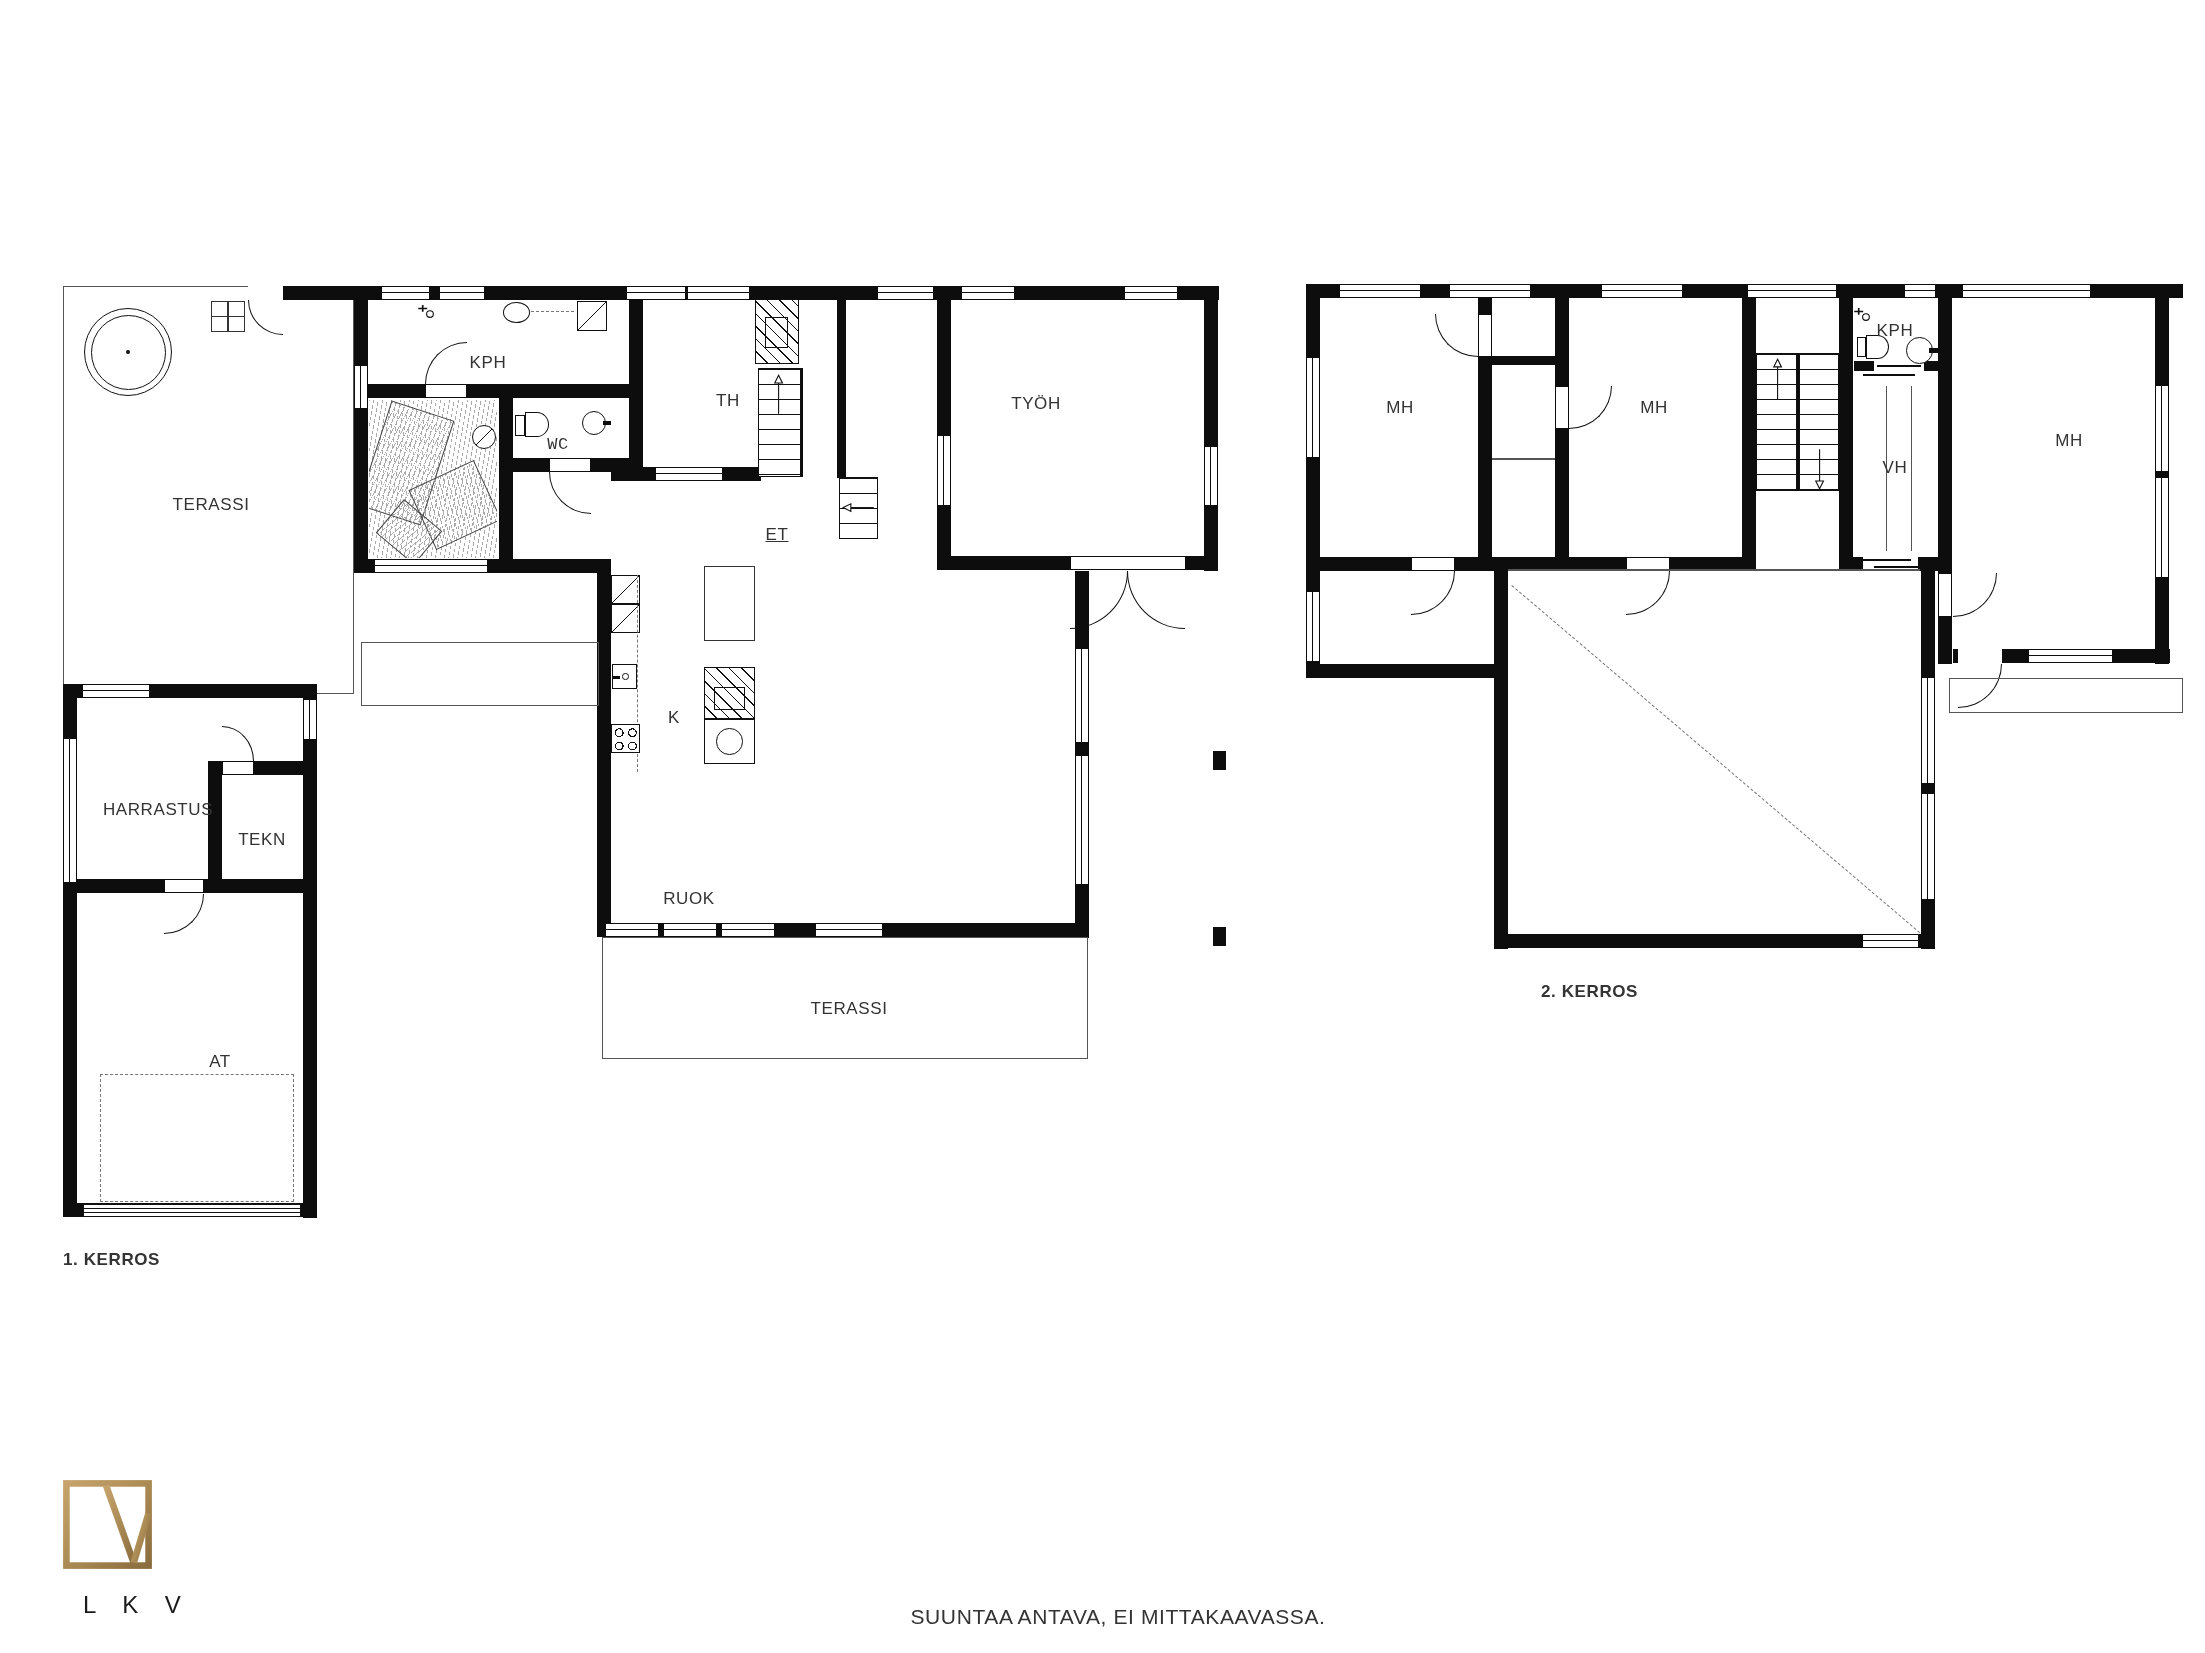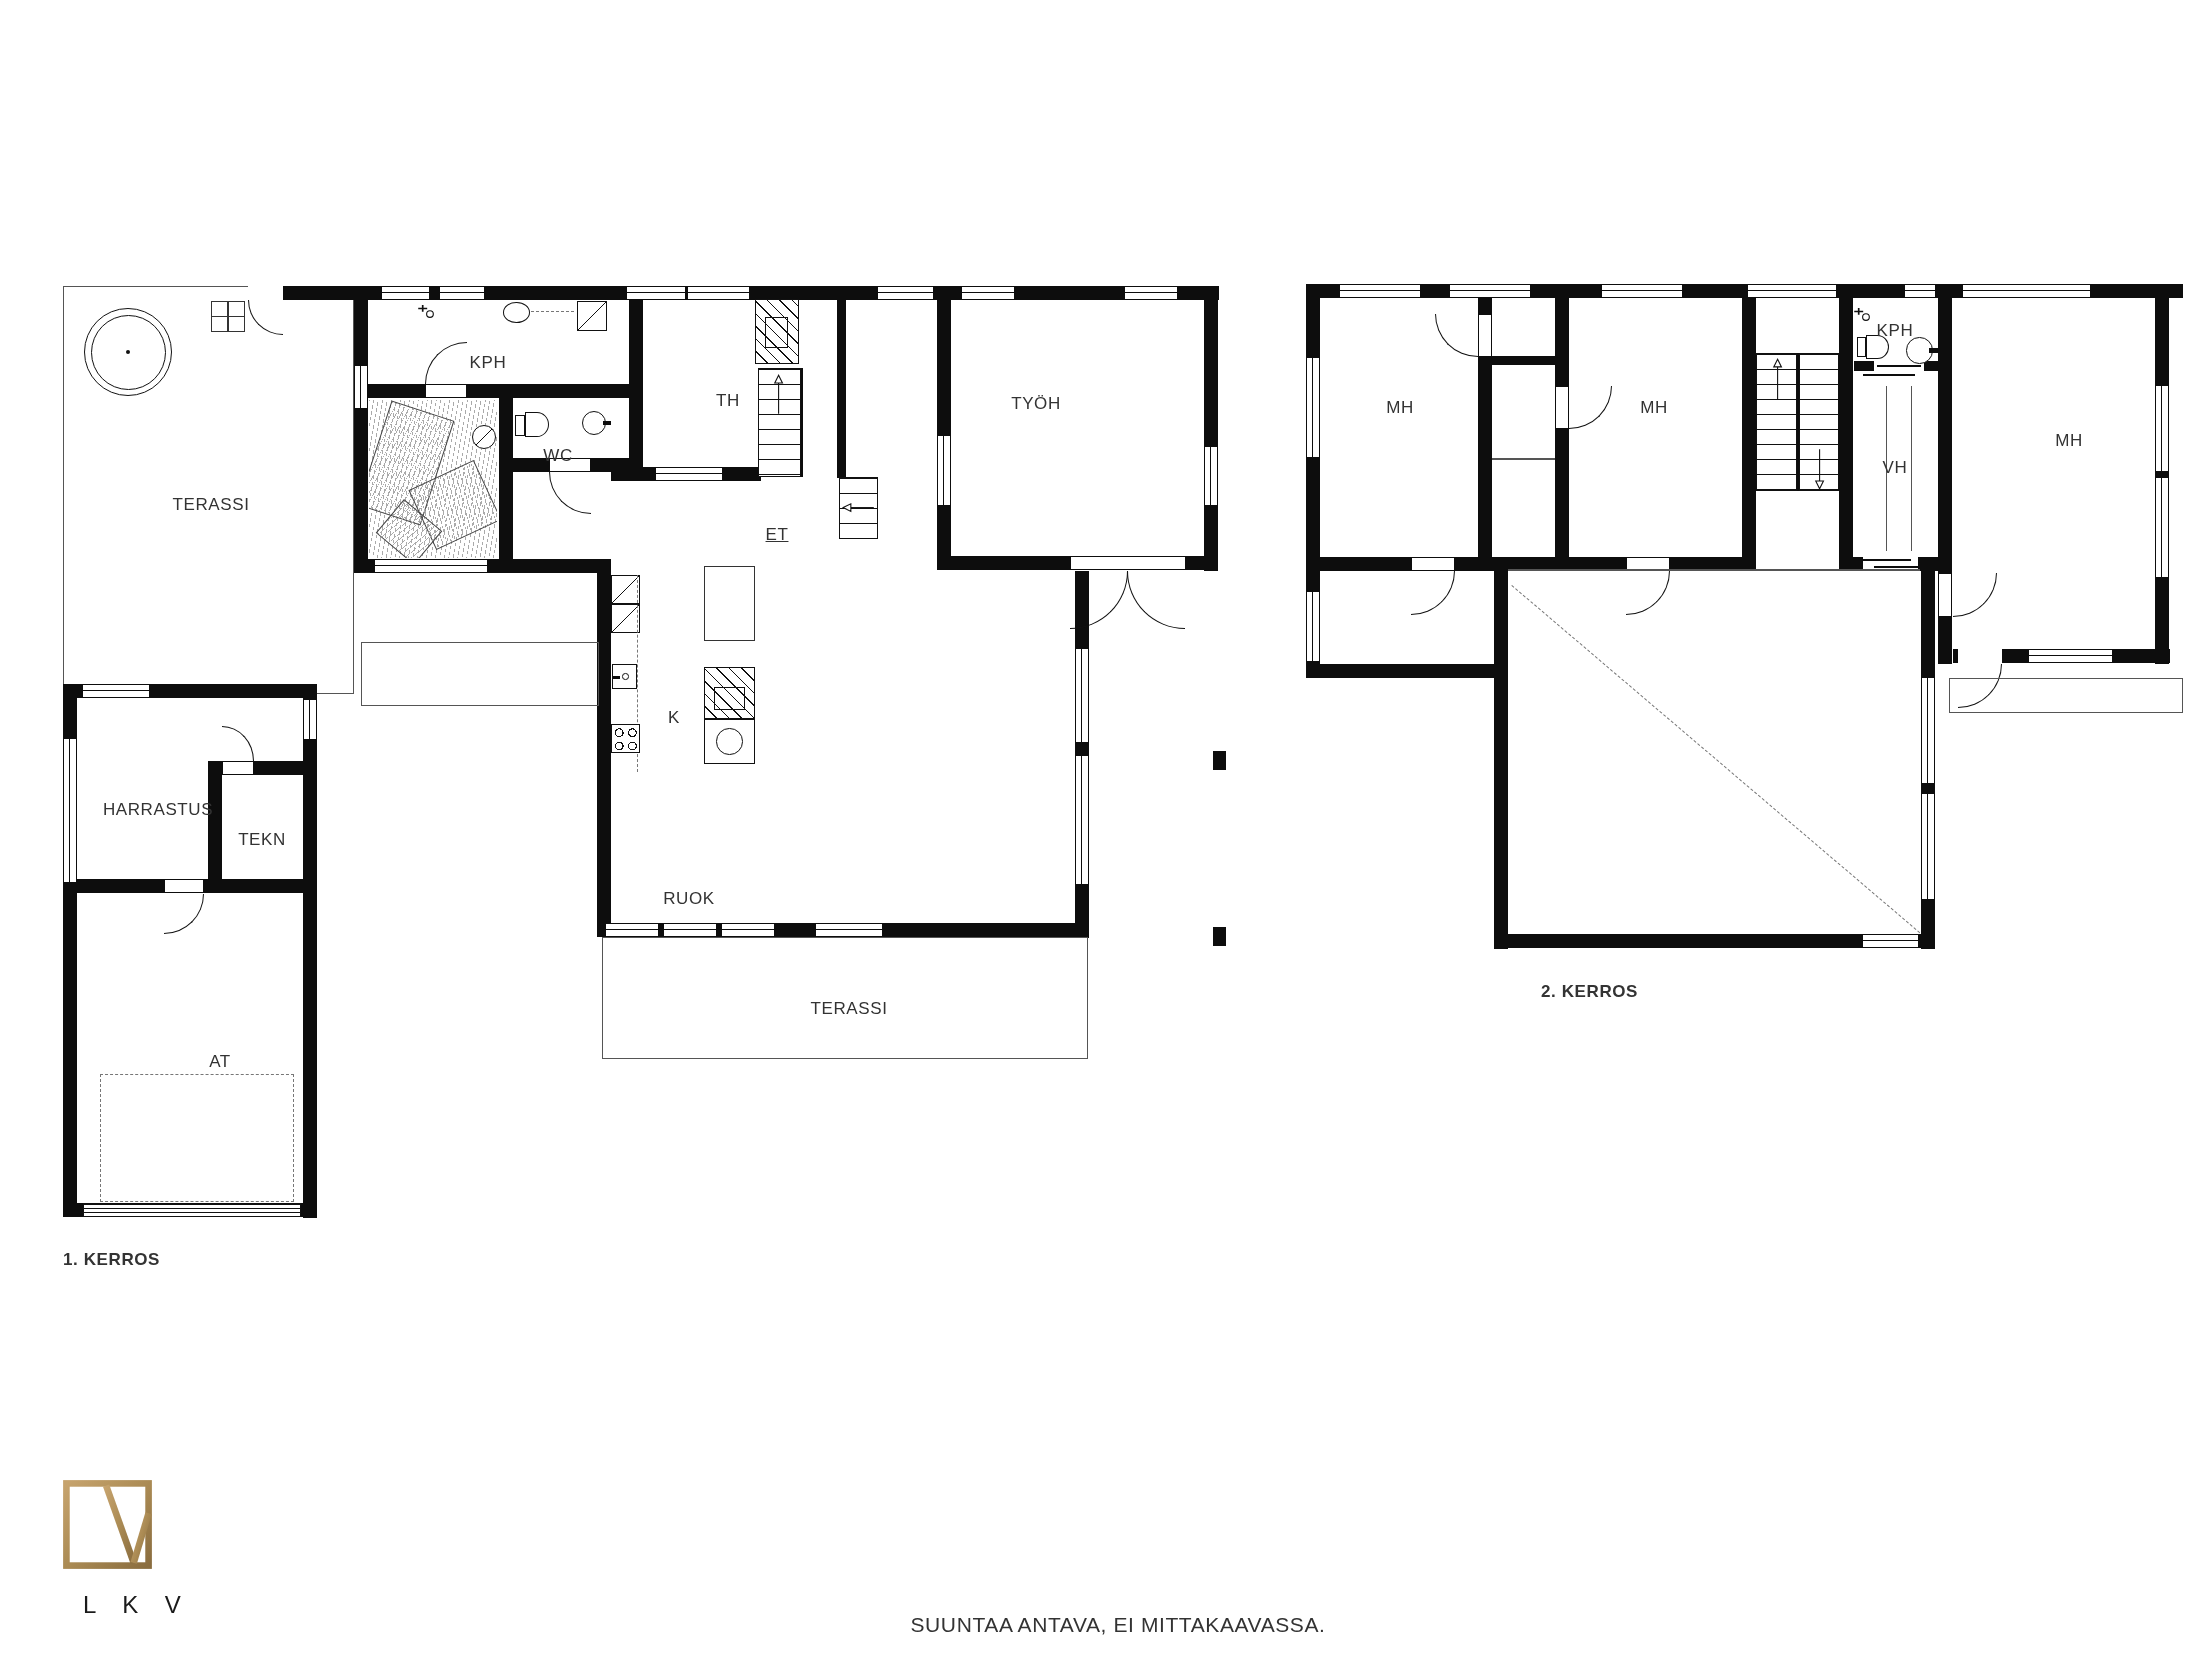--- a/index.html
+++ b/index.html
@@ -178,21 +178,21 @@
   <div class="wv" style="left:63px;top:739px;width:14.3px;height:143px;"></div>
   <div class="wv" style="left:303px;top:700px;width:14.3px;height:39px;"></div>
   <div class="dg" style="left:222px;top:761px;width:32px;height:14.3px;"></div>
   <div class="a atr" style="left:222px;top:726px;width:32px;height:35px;"></div>
   <div class="dg" style="left:164px;top:879px;width:40px;height:14.3px;"></div>
   <div class="a abr" style="left:164px;top:894px;width:40px;height:40px;"></div>
   <div class="gd" style="left:83px;top:1203px;width:218px;height:14.3px;"></div>
   <div class="dash" style="left:100px;top:1074px;width:194px;height:128px;"></div>
 
   <div class="lb" style="left:488px;top:363px;">KPH</div>
-  <div class="lb" style="left:558px;top:456px;">WC</div>
+  <div class="lb" style="left:558px;top:444px;font-family:Liberation Mono, monospace;">WC</div>
   <div class="lb" style="left:728px;top:401px;">TH</div>
   <div class="lb" style="left:1036px;top:404px;">TYÖH</div>
   <div class="lb" style="left:777px;top:535px;text-decoration:underline;">ET</div>
   <div class="lb" style="left:674px;top:718px;">K</div>
   <div class="lb" style="left:689px;top:899px;">RUOK</div>
   <div class="lb" style="left:849px;top:1009px;">TERASSI</div>
   <div class="lb" style="left:158px;top:810px;">HARRASTUS</div>
   <div class="lb" style="left:262px;top:840px;">TEKN</div>
   <div class="lb" style="left:220px;top:1062px;">AT</div>
   <div class="cap" style="left:63px;top:1250px;">1. KERROS</div>
@@ -280,21 +280,21 @@
 
   <div class="tl" style="left:1949px;top:678px;width:234px;height:35px;"></div>
 
   <div class="lb" style="left:1400px;top:408px;">MH</div>
   <div class="lb" style="left:1654px;top:408px;">MH</div>
   <div class="lb" style="left:1895px;top:331px;">KPH</div>
   <div class="lb" style="left:1895px;top:468px;">VH</div>
   <div class="lb" style="left:2069px;top:441px;">MH</div>
   <div class="cap" style="left:1541px;top:982px;">2. KERROS</div>
 
-  <div class="footer" style="left:1118px;top:1605px;margin-top:8px;">SUUNTAA ANTAVA, EI MITTAKAAVASSA.</div>
+  <div class="footer" style="left:1118px;top:1605px;">SUUNTAA ANTAVA, EI MITTAKAAVASSA.</div>
 
   <svg style="left:62px;top:1479px;" width="91" height="91" viewBox="0 0 165 165">
     <defs>
       <linearGradient id="gold" x1="0" y1="0" x2="1" y2="1">
         <stop offset="0" stop-color="#c6a36d"></stop>
         <stop offset="0.5" stop-color="#ab8b54"></stop>
         <stop offset="1" stop-color="#8a6d3f"></stop>
       </linearGradient>
     </defs>
     <g stroke="url(#gold)" stroke-width="12" fill="none">

